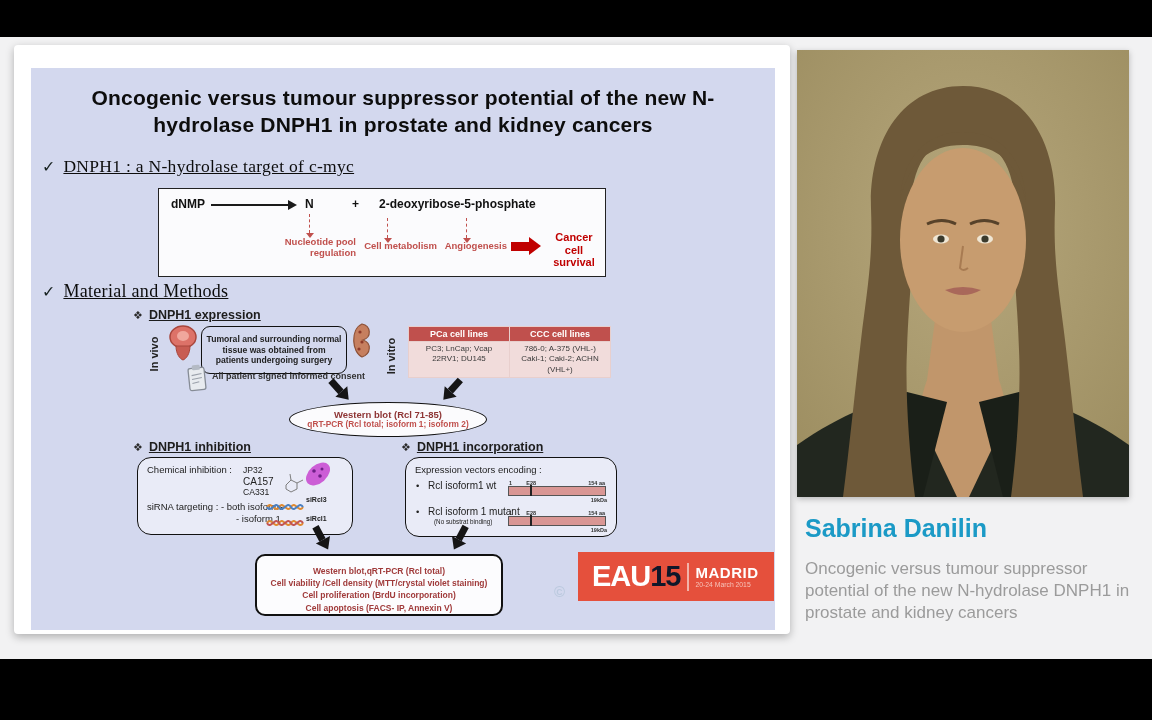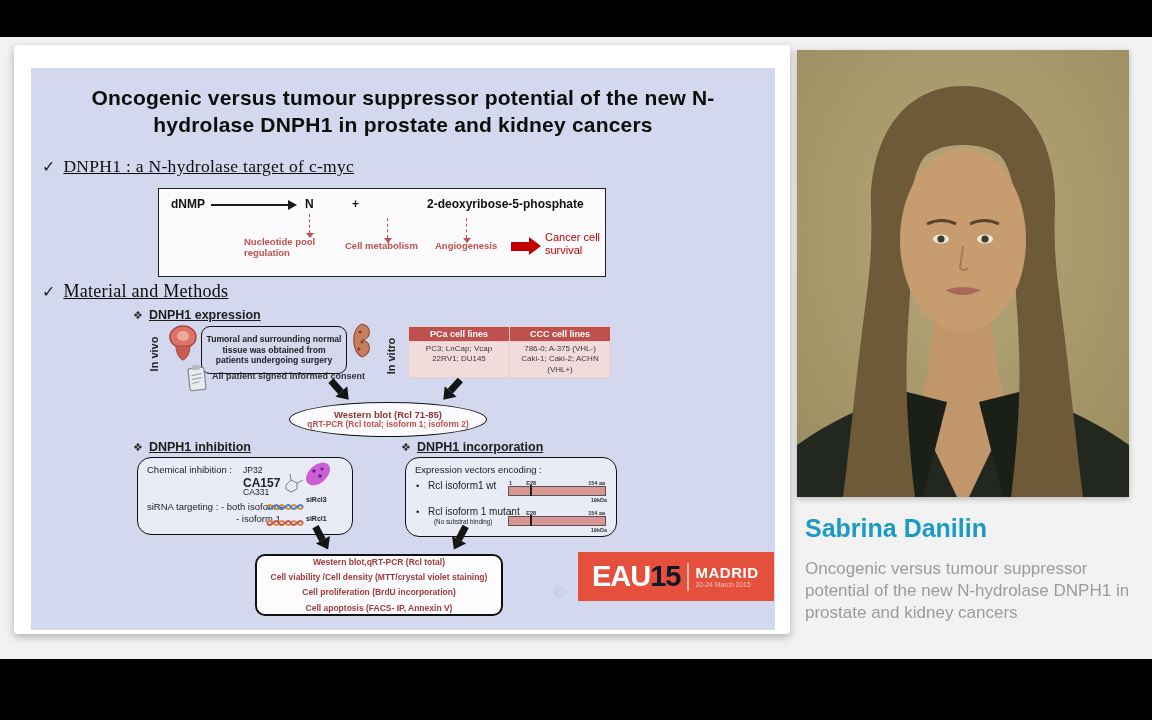--- a/index.html
+++ b/index.html
@@ -42,25 +42,25 @@
   .thin-arrow{position:absolute;width:78px;height:2px;background:#1a1a1a;}
   .thin-arrow::after{
     content:'';position:absolute;right:-8px;top:-4px;width:0;height:0;
     border-left:9px solid #1a1a1a;border-top:5px solid transparent;border-bottom:5px solid transparent;
   }
   .dashed-arrow{position:absolute;width:0;border-left:1.5px dashed #c0504d;}
   .dashed-arrow::after{
     content:'';position:absolute;left:-4.5px;bottom:-5px;width:0;height:0;
     border-top:5px solid #c0504d;border-left:4px solid transparent;border-right:4px solid transparent;
   }
-  .rx-effect{position:absolute;font-size:9.5px;font-weight:bold;color:#c0504d;text-align:left;line-height:1.15;}
+  .rx-effect{position:absolute;font-size:9.5px;font-weight:bold;color:#c0504d;text-align:right;line-height:1.15;}
   .fat-arrow{position:absolute;display:flex;align-items:center;}
   .fat-arrow .shaft{width:18px;height:9px;background:#c00000;}
   .fat-arrow .head{width:0;height:0;border-left:12px solid #c00000;border-top:9px solid transparent;border-bottom:9px solid transparent;}
-  .rx-outcome{position:absolute;font-size:11px;font-weight:normal;color:#c00000;line-height:1.15;}
+  .rx-outcome{position:absolute;font-size:11px;font-weight:bold;color:#c00000;text-align:center;line-height:1.15;}
 
   
   .method-head{position:absolute;display:flex;align-items:baseline;gap:6px;}
   .method-head .dia{font-size:11px;color:#2a2a2a;}
   .method-head .mh-label{font-size:12.5px;font-weight:600;color:#1d1d1d;text-decoration:underline;}
 
   .vlabel{
     position:absolute;font-size:11px;font-weight:600;color:#222;
     transform:rotate(-90deg);transform-origin:center;white-space:nowrap;
   }
@@ -106,21 +106,21 @@
   .vector-bar .lb{position:absolute;font-size:5.5px;color:#333;font-weight:600;white-space:nowrap;}
   .lb.start{left:0;top:-7px;}
   .lb.site{left:18%;top:-7px;}
   .lb.end{right:0;top:-7px;}
   .lb.mass{right:-2px;bottom:-8px;}
   .tag{position:absolute;font-size:7px;font-weight:700;color:#222;}
 
   .readout-box{
     position:absolute;left:224px;top:486px;width:244px;height:58px;
     border:2px solid #111;border-radius:10px;background:#fcfcfe;
-    display:flex;flex-direction:column;align-items:center;justify-content:space-between;
+    display:flex;flex-direction:column;align-items:center;justify-content:flex-end;
     font-size:8.5px;font-weight:bold;color:#a03b3b;line-height:1.45;text-align:center;
   }
 
   .copyright{position:absolute;left:523px;top:515px;font-size:15px;color:#bccadf;font-weight:bold;}
 
   .eau-logo{
     position:absolute;left:547px;top:484px;width:196px;height:49px;background:#e5503c;
     display:flex;align-items:center;padding:0 0 0 14px;box-sizing:border-box;
   }
   .eau-logo .org{font-size:29px;font-weight:bold;color:#ffffff;letter-spacing:-1px;}
@@ -157,21 +157,21 @@
     <div class="check-row" style="top:88px;">
       <span class="chk">✓</span>
       <span class="serif-head">DNPH1 : a N-hydrolase target of c-myc</span>
     </div>
 
     <div class="reaction-box">
       <span class="rx" style="left:12px;top:8px;">dNMP</span>
       <span class="thin-arrow" style="left:52px;top:15px;"></span>
       <span class="rx" style="left:146px;top:8px;">N</span>
       <span class="rx" style="left:193px;top:8px;">+</span>
-      <span class="rx" style="left:220px;top:8px;margin-left:48px;">2-deoxyribose-5-phosphate</span>
+      <span class="rx" style="left:220px;top:8px;">2-deoxyribose-5-phosphate</span>
 
       <span class="dashed-arrow" style="left:150px;top:25px;height:19px;"></span>
       <span class="dashed-arrow" style="left:228px;top:29px;height:20px;"></span>
       <span class="dashed-arrow" style="left:307px;top:29px;height:20px;"></span>
 
       <span class="rx-effect" style="left:85px;top:48px;width:112px;">Nucleotide pool regulation</span>
       <span class="rx-effect" style="left:186px;top:52px;width:92px;">Cell metabolism</span>
       <span class="rx-effect" style="left:276px;top:52px;width:72px;">Angiogenesis</span>
 
       <span class="fat-arrow" style="left:352px;top:48px;">
@@ -251,21 +251,21 @@
       <span class="l2">qRT-PCR (Rcl total; isoform 1; isoform 2)</span>
     </div>
 
     <div class="method-head" style="left:102px;top:372px;">
       <span class="dia">❖</span>
       <span class="mh-label">DNPH1 inhibition</span>
     </div>
     <div class="round-box inh-box">
       <span class="t" style="left:9px;top:6px;">Chemical inhibition :</span>
       <span class="t" style="left:105px;top:7px;font-size:8.6px;">JP32</span>
-      <span class="t" style="left:105px;top:18px;font-size:12px;font-weight:bold;">CA157</span>
+      <span class="t" style="left:105px;top:18px;font-size:10px;">CA157</span>
       <span class="t" style="left:105px;top:29px;font-size:8.6px;">CA331</span>
       <svg style="position:absolute;left:140px;top:1px;" width="56" height="40" viewBox="0 0 56 40">
         <path d="M8 26 L13 21 L19 24 L19 30 L13 33 L8 30 Z M19 24 L25 21 M13 21 L12 15" stroke="#7d7d7d" stroke-width="1" fill="none"></path>
         <ellipse cx="40" cy="15" rx="14" ry="9" fill="#c94fd1" opacity="0.9" transform="rotate(-42 40 15)"></ellipse>
         <circle cx="36" cy="12" r="1.8" fill="#6d1f86"></circle>
           <circle cx="42" cy="17" r="1.8" fill="#6d1f86"></circle>
           <circle cx="44" cy="10" r="1.5" fill="#6d1f86"></circle>
       </svg>
       <span class="t" style="left:9px;top:43px;">siRNA targeting : - both isoforms</span>
       <span class="t" style="left:98px;top:55px;">- isoform 1</span>

